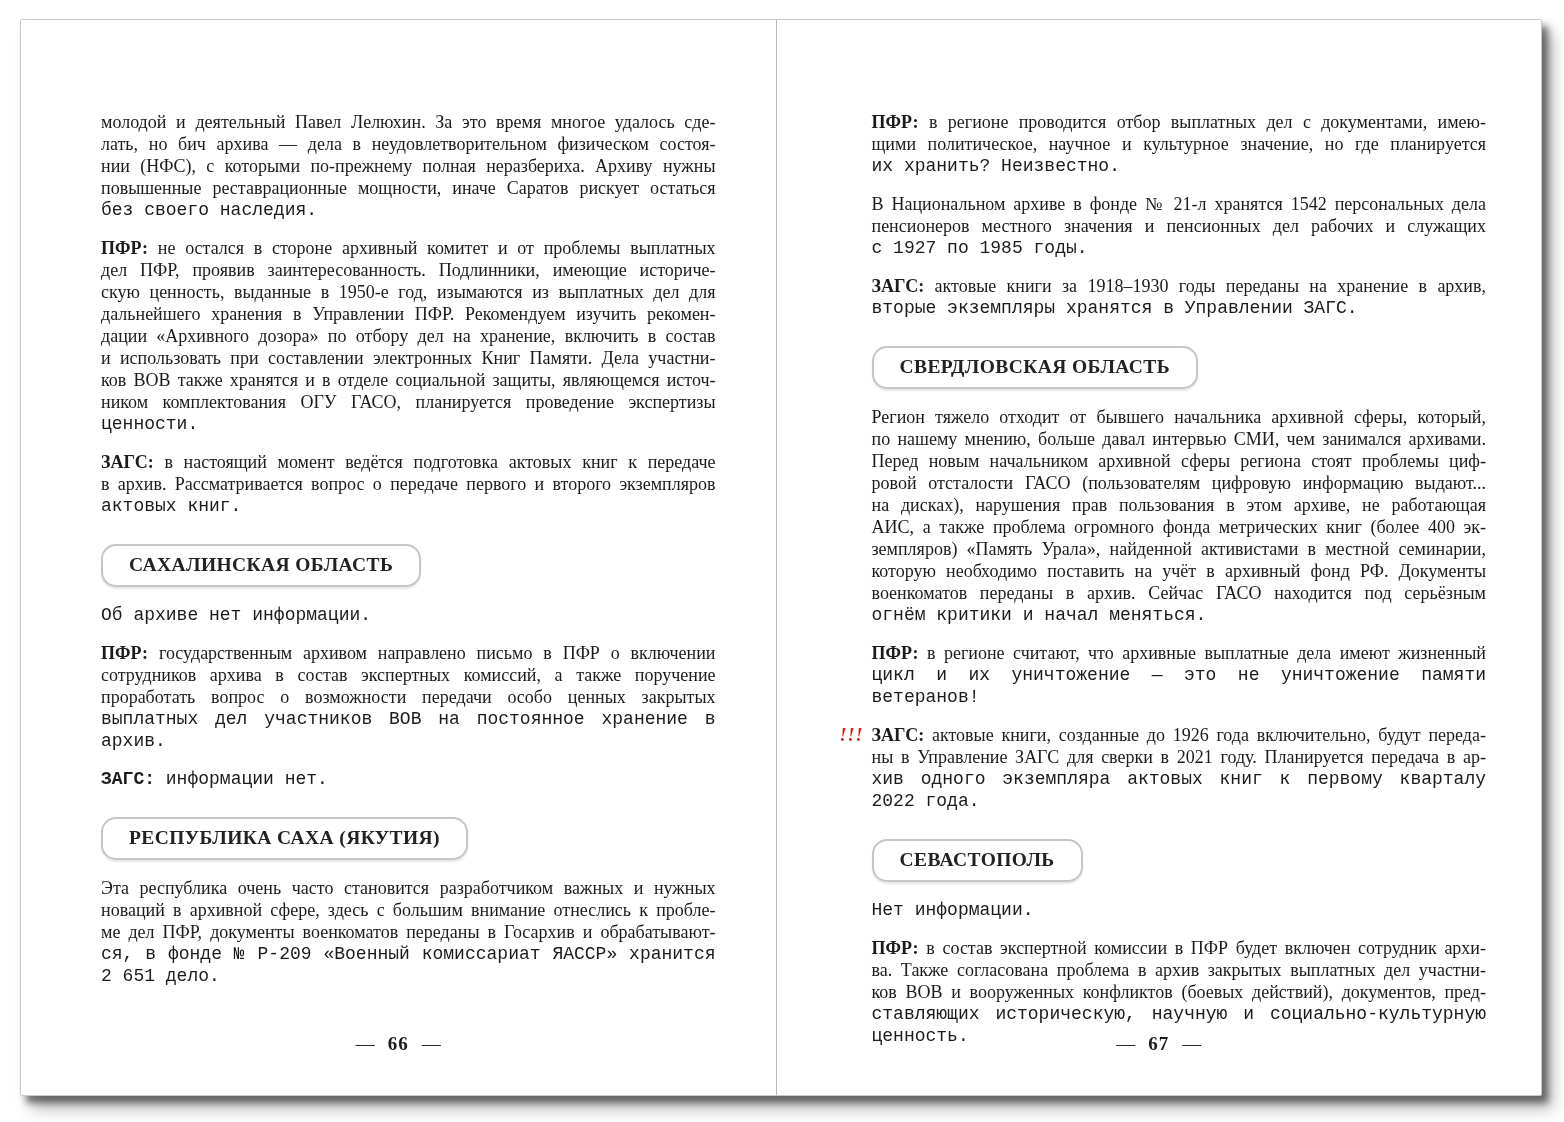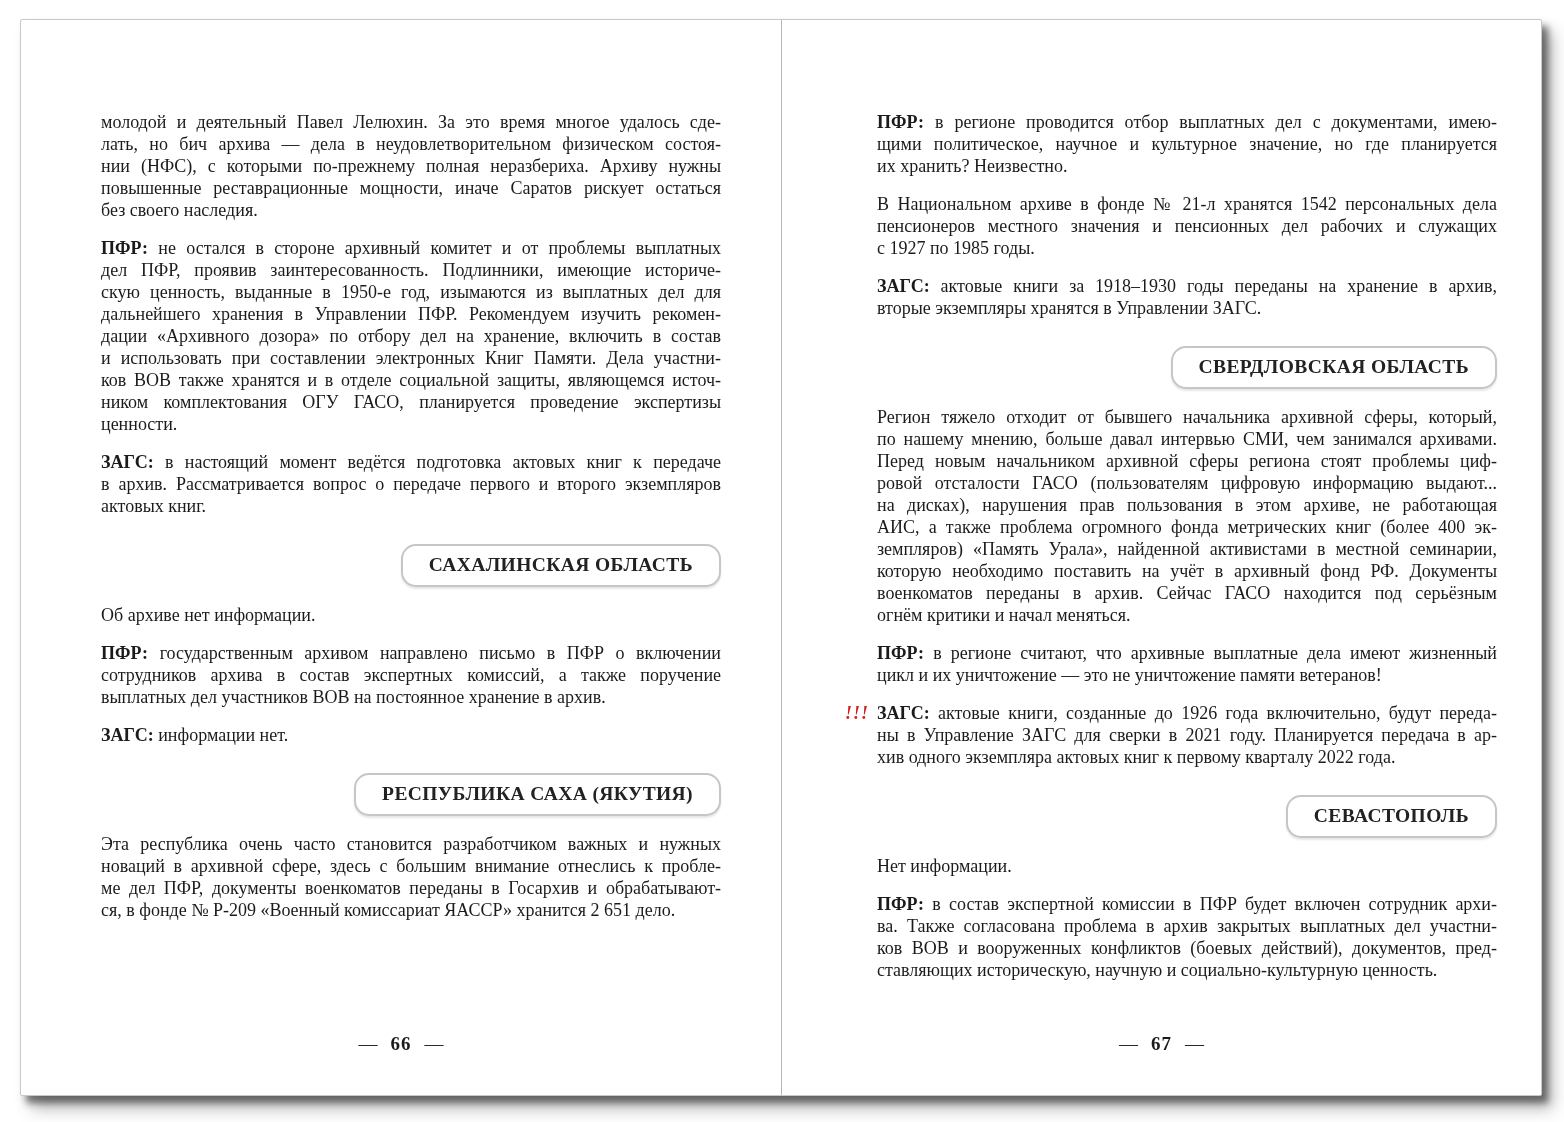--- a/index.html
+++ b/index.html
@@ -12,37 +12,37 @@
   .spread{
     position:absolute;left:20px;top:19px;width:1522px;height:1077px;
     box-sizing:border-box;display:flex;
     background:#ffffff;
     border:1px solid var(--page-edge,#c9c9c9);
     border-radius:2px;
     box-shadow:6px 7px 7px rgba(25,25,25,.55), 11px 13px 16px rgba(70,70,70,.35);
   }
   .page{position:relative;box-sizing:border-box;flex:1 1 0;font-size:18px;}
   .page.left{padding:91px 60px 0 80px;}
-  .page.right{padding:91px 44px 0 95px;}
+  .page.right{padding:91px 55px 0 95px;}
   .divider{width:1px;background:var(--divider,#b7b7b7);flex:0 0 1px;}
   .para{position:relative;margin:0 0 16px 0;}
   .line{
     line-height:22px;
     text-align:justify;
     text-align-last:justify;
   }
-  .line.last{text-align-last:left;}
+  .line.last{text-align-last:left;font-family:Liberation Mono, monospace;}
   .prefix{font-weight:bold;}
   .marker{
     position:absolute;left:-32px;top:0;
     color:var(--alert,#d42020);
     font-weight:bold;font-style:italic;
     letter-spacing:1px;
   }
-  .heading-wrap{margin:27px 0 17px 0;display:flex;justify-content:flex-end;}
+  .heading-wrap{margin:27px 0 17px 0;display:flex;justify-content:flex-start;}
   .heading-box{
     background:#fff;
     border:2px solid var(--box-border,#c6c6c6);
     border-radius:15px;
     padding:8px 26px 9px 26px;
     box-shadow:0 2px 2px rgba(0,0,0,.10);
   }
   .heading-box .heading-label{
     font-weight:bold;font-size:19.5px;letter-spacing:.4px;color:#222;
     white-space:nowrap;
@@ -84,20 +84,21 @@
       </div>
       <div class="heading-wrap">
         <div class="heading-box"><span class="heading-label">САХАЛИНСКАЯ ОБЛАСТЬ</span></div>
       </div>
       <div class="para">
         <div class="line last">Об архиве нет информации.</div>
       </div>
       <div class="para">
         <div class="line"><b class="prefix">ПФР:</b><span class="rest"> государственным архивом направлено письмо в ПФР о включении</span></div>
         <div class="line">сотрудников архива в состав экспертных комиссий, а также поручение</div>
+        <div class="line">проработать вопрос о возможности передачи особо ценных закрытых</div>
         <div class="line last">выплатных дел участников ВОВ на постоянное хранение в архив.</div>
       </div>
       <div class="para">
         <div class="line last"><b class="prefix">ЗАГС:</b><span class="rest"> информации нет.</span></div>
       </div>
       <div class="heading-wrap">
         <div class="heading-box"><span class="heading-label">РЕСПУБЛИКА САХА (ЯКУТИЯ)</span></div>
       </div>
       <div class="para">
         <div class="line">Эта республика очень часто становится разработчиком важных и нужных</div>

